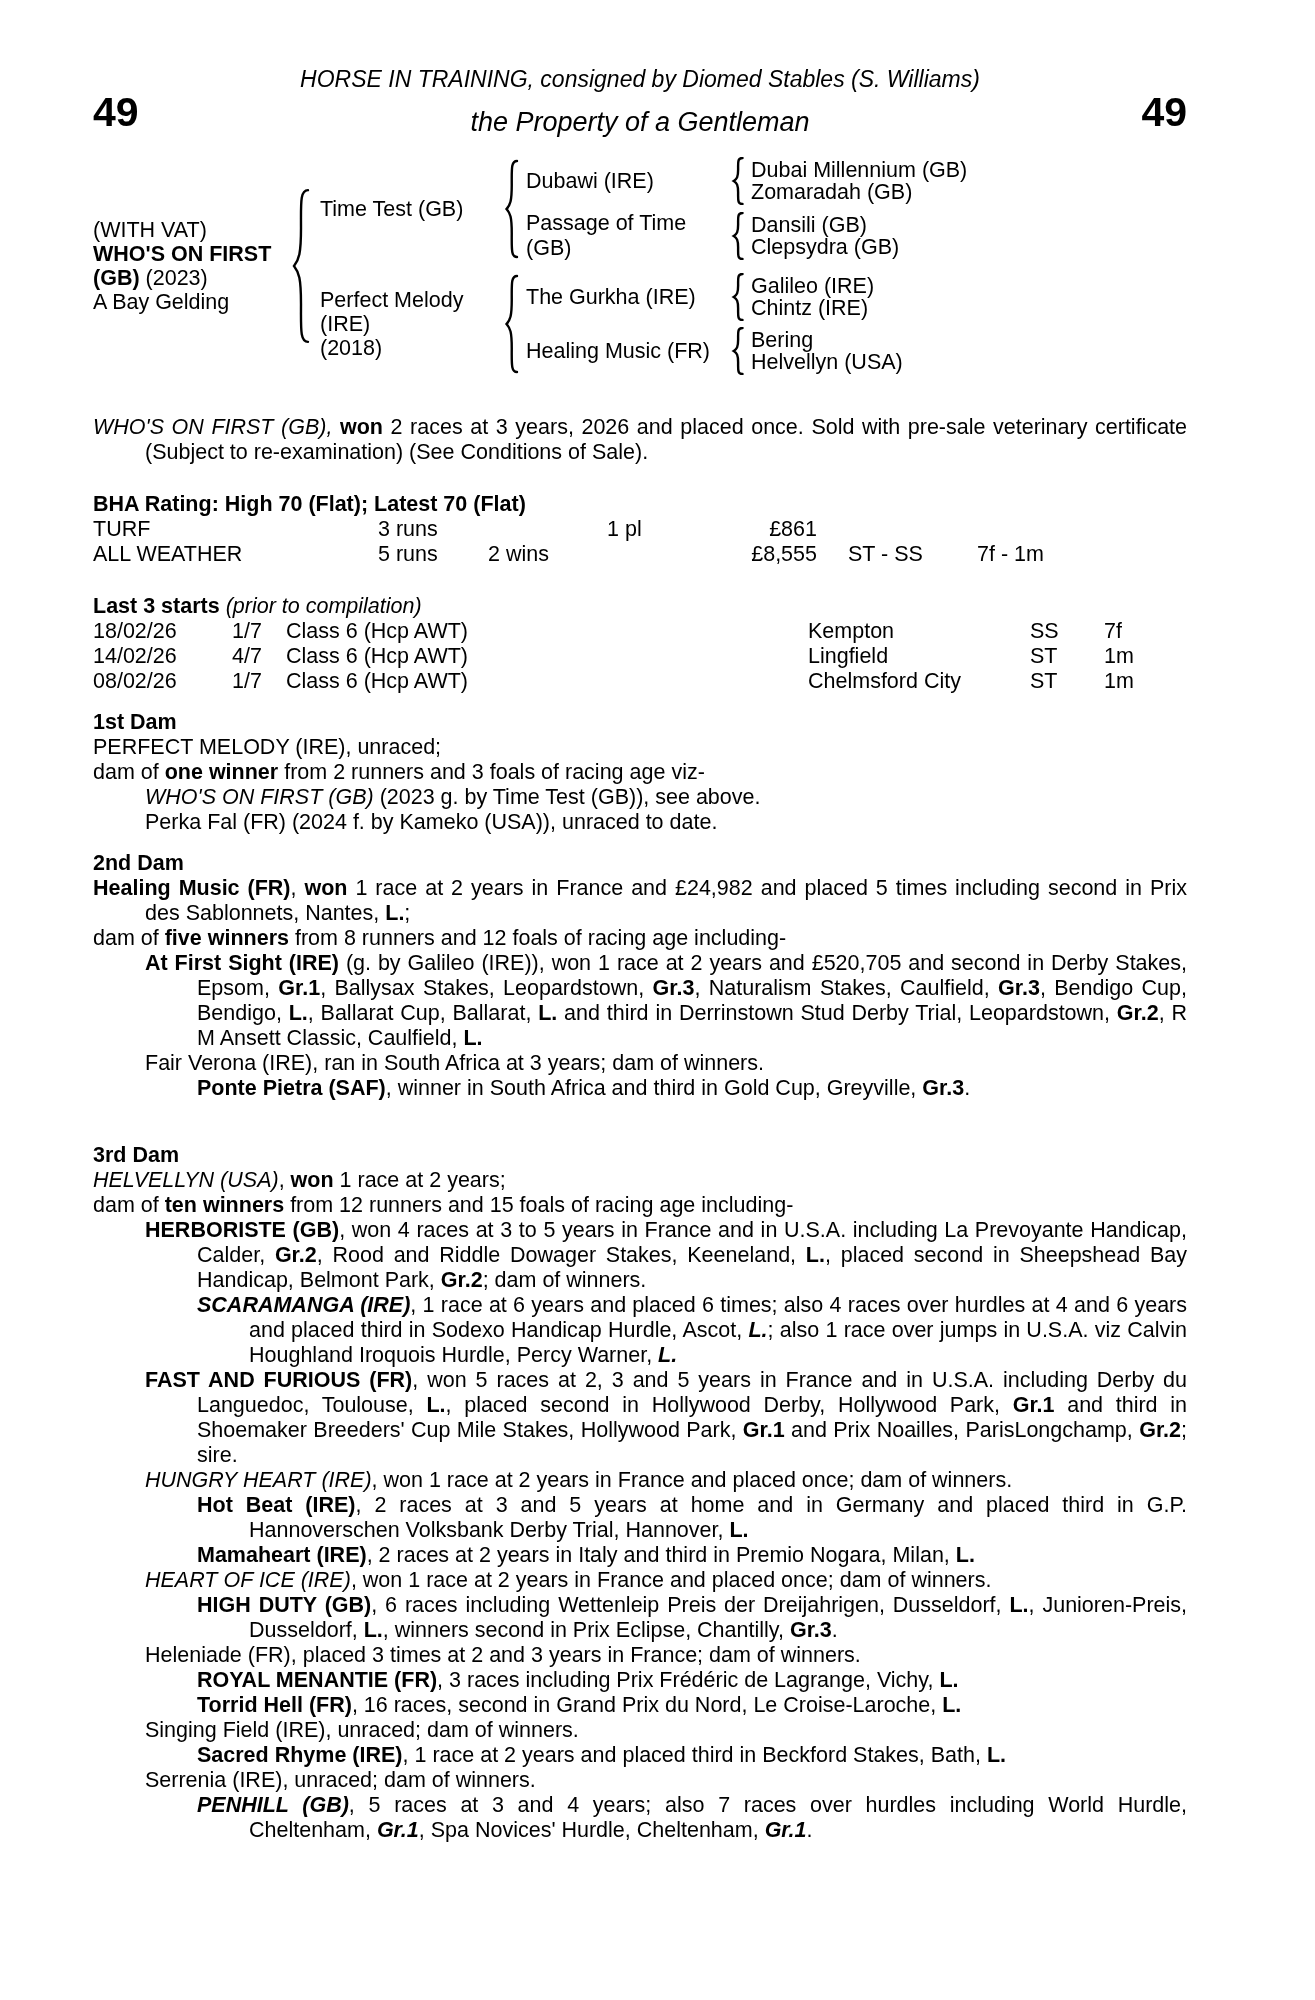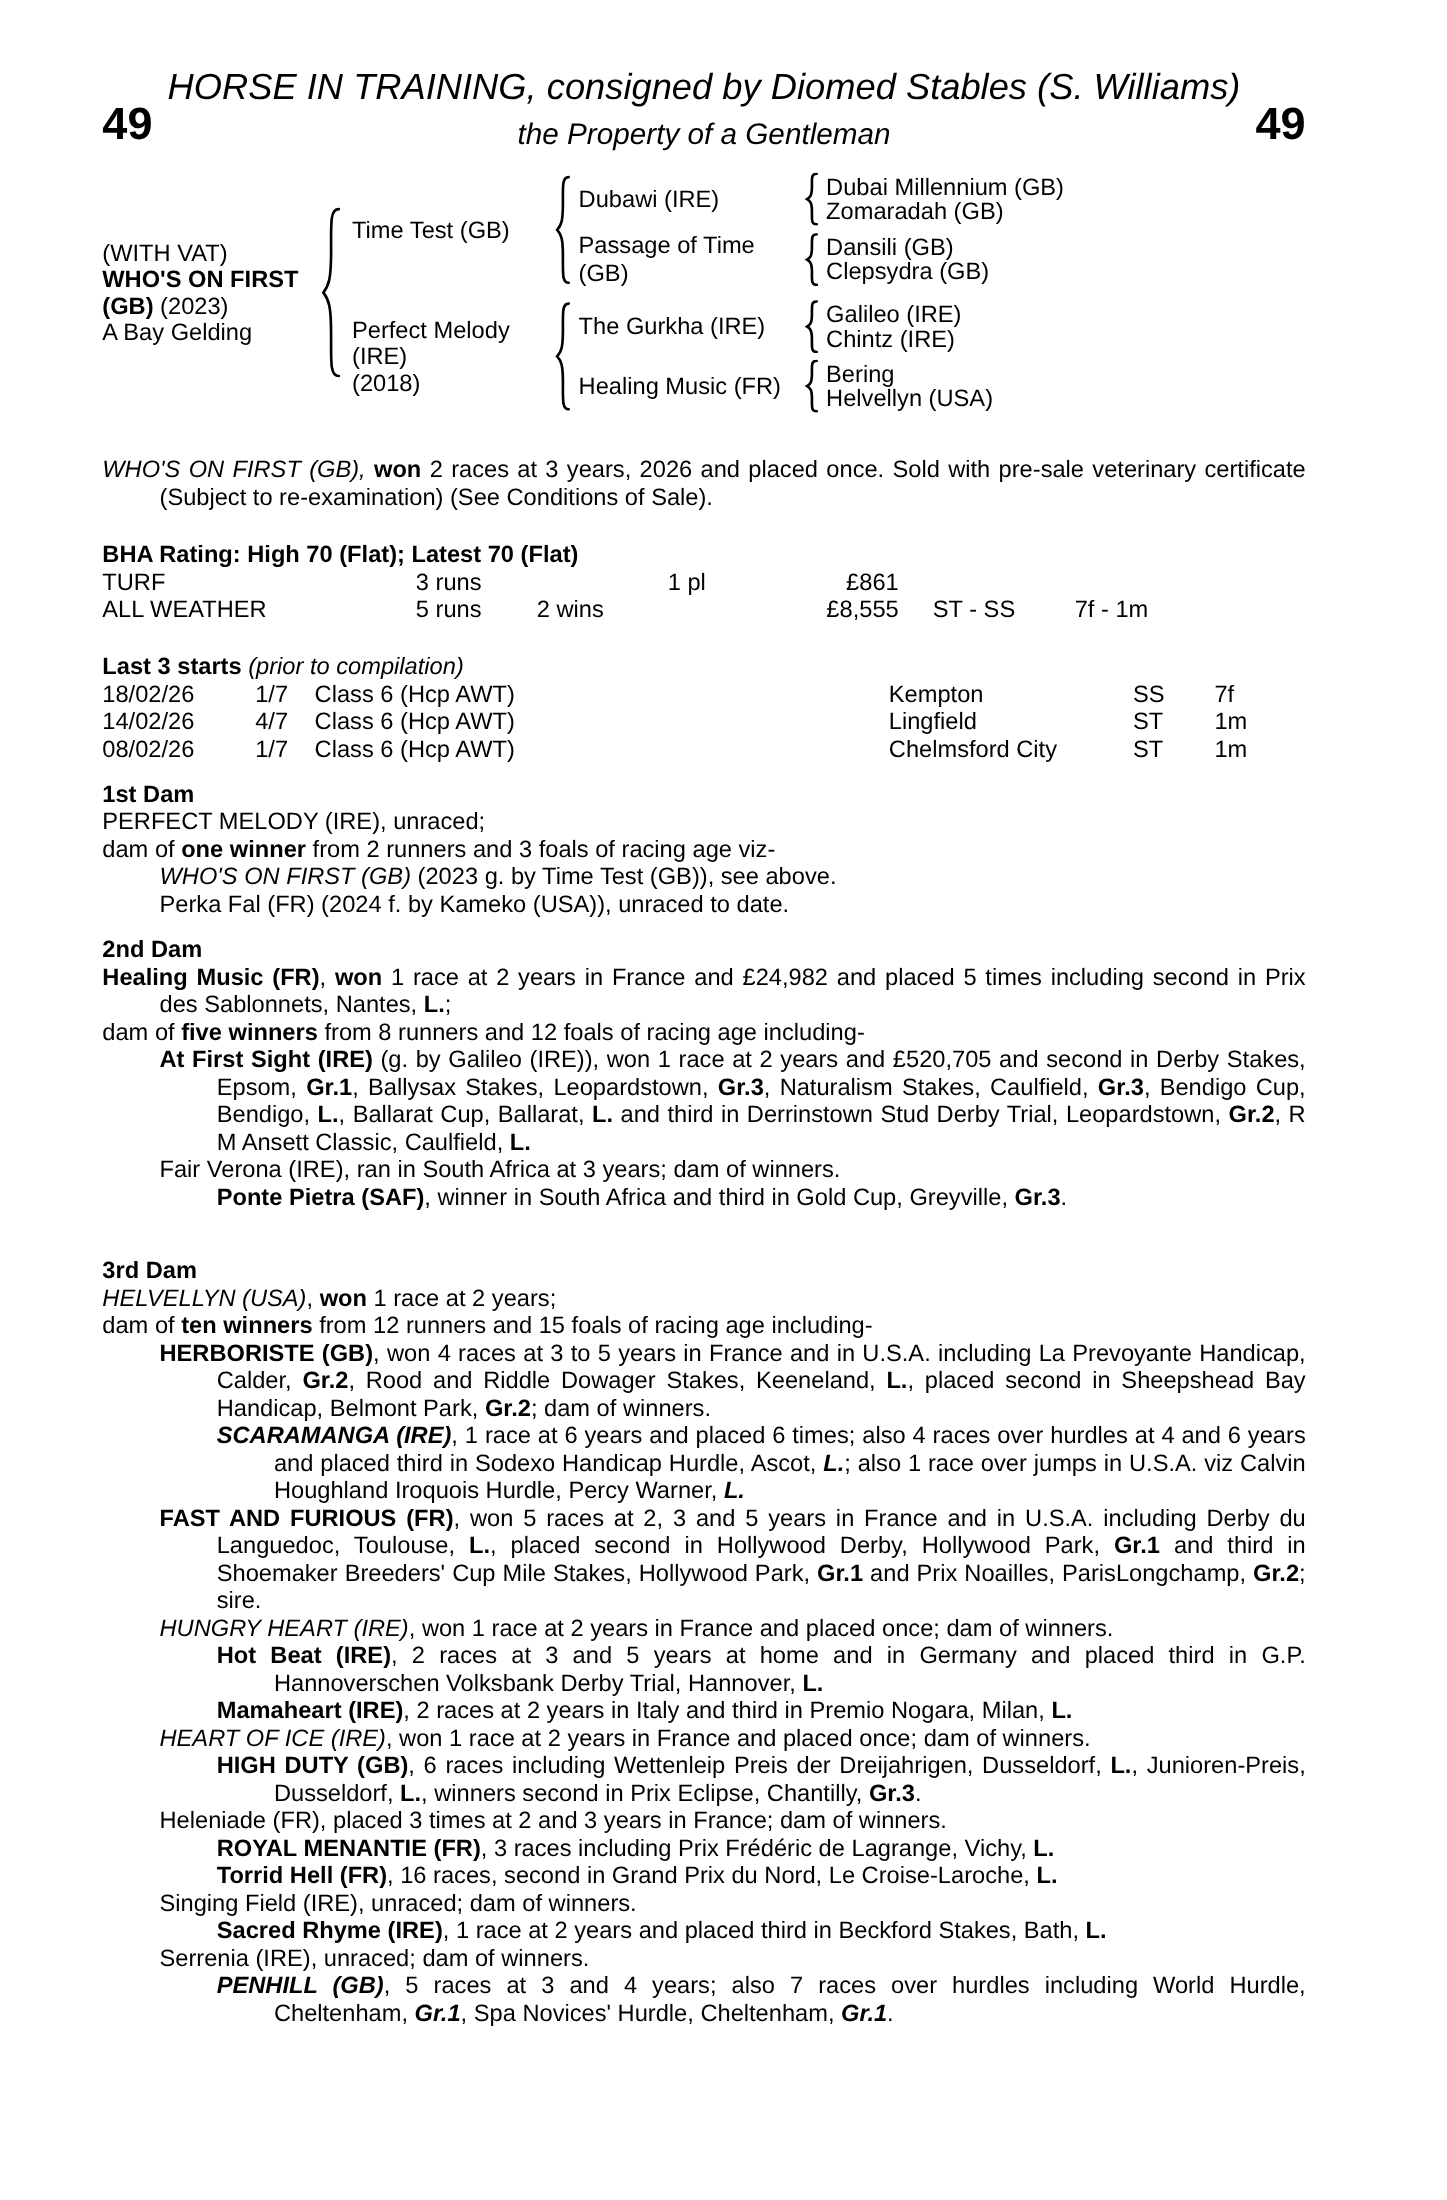--- a/index.html
+++ b/index.html
@@ -2,21 +2,21 @@
 <html><head>
 <meta charset="utf-8">
 <style>
   html,body{margin:0;padding:0;background:#fff;}
   body{width:1315px;height:2000px;overflow:hidden;color:#000;
        font-family:"Liberation Sans", sans-serif;font-size:21.5px;line-height:25px;}
   .page{position:relative;box-sizing:border-box;width:1315px;height:2000px;
         padding:64px 128px 0 93px;}
   
   .hdr{position:relative;text-align:center;}
-  .title1{font-style:italic;font-size:33px;line-height:30px;margin-bottom:11px;}
+  .title1{font-style:italic;font-size:23px;line-height:30px;margin-bottom:11px;}
   .title2{font-style:italic;font-size:27px;line-height:34px;}
   .lot{position:absolute;top:28px;font-weight:bold;font-size:41px;line-height:41px;}
   .lot-l{left:0;}
   .lot-r{right:0;}
   
   .ped{display:flex;margin-top:18px;}
   .ped-info{width:195px;display:flex;flex-direction:column;justify-content:center;line-height:24px;}
   .ped-name{font-weight:bold;}
   .ped-tree{flex:1;display:flex;align-items:center;}
   .brace{display:block;flex:0 0 auto;}

